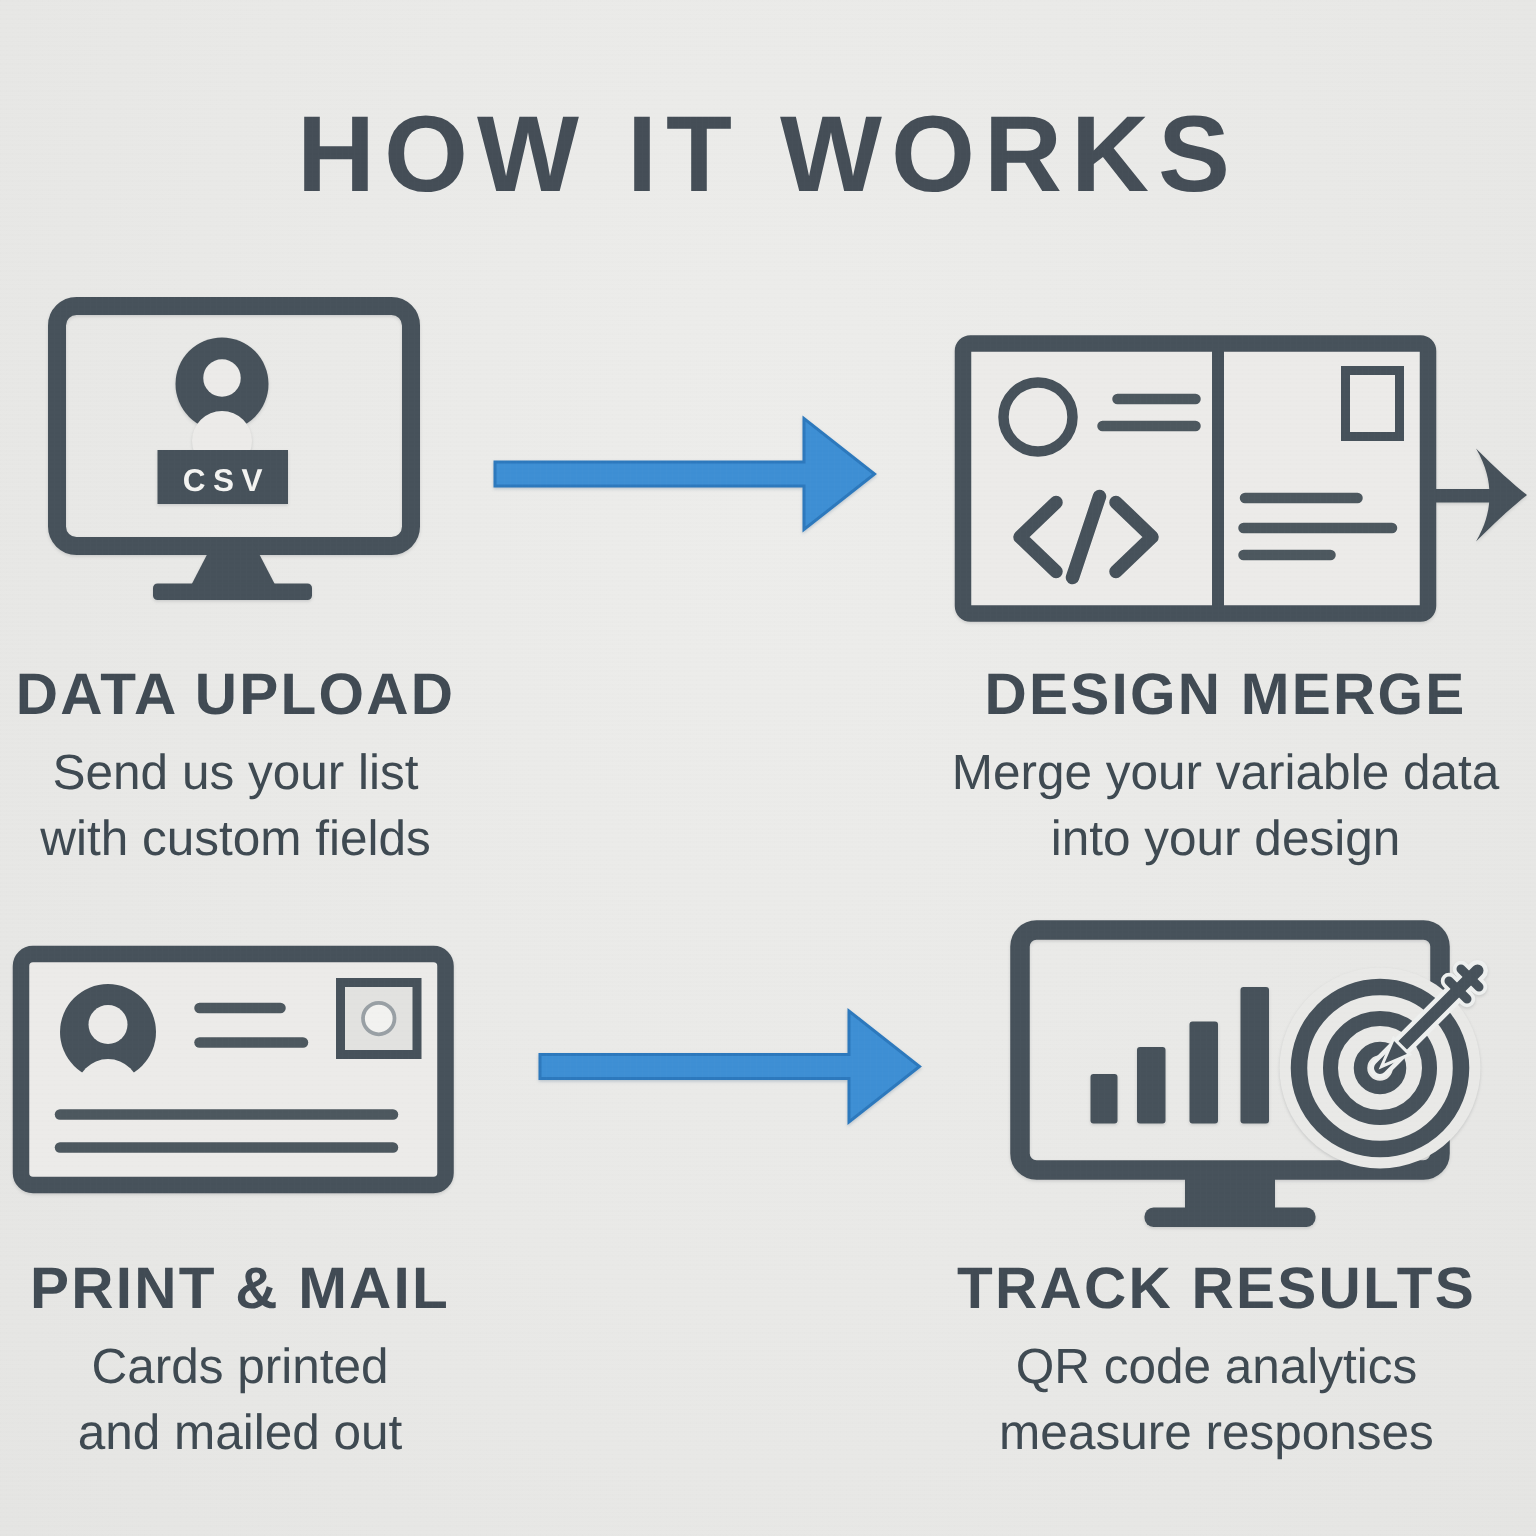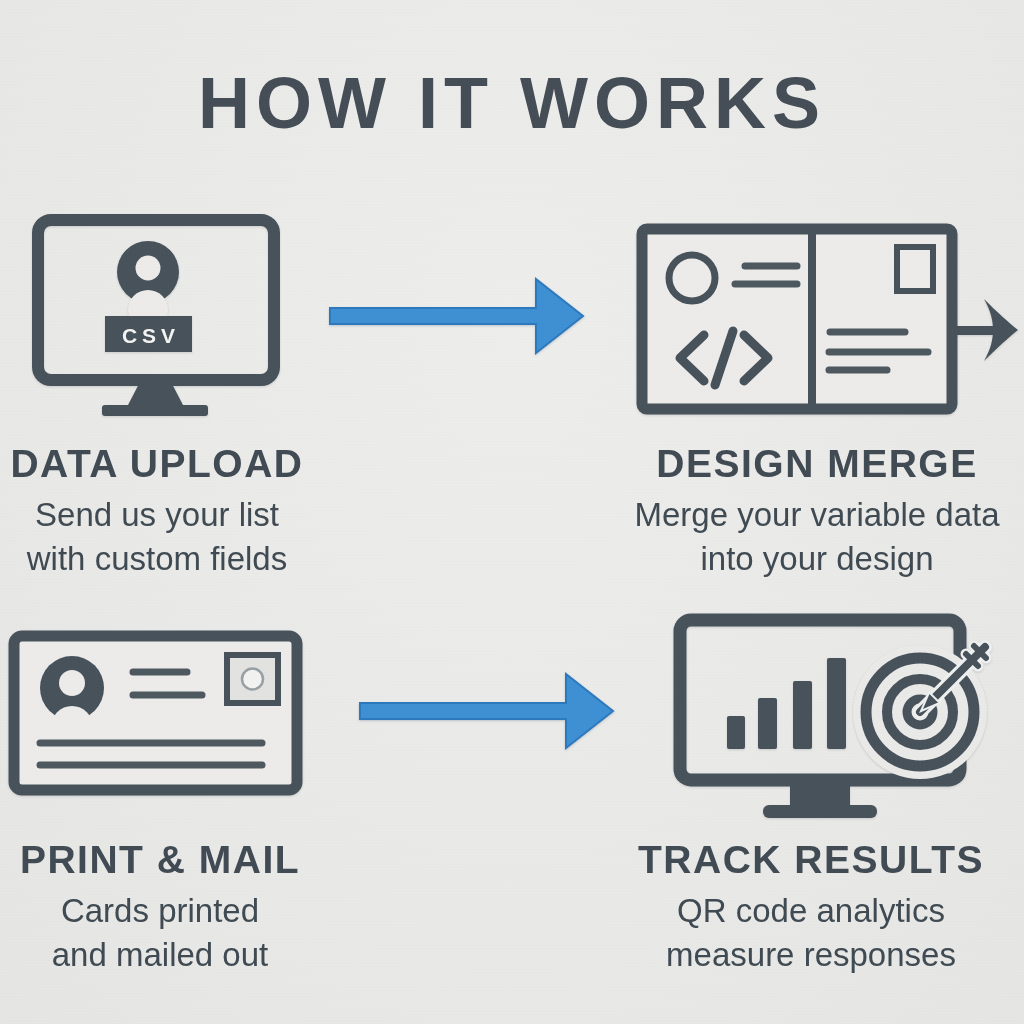--- a/index.html
+++ b/index.html
@@ -30,21 +30,21 @@
   .step-heading { font-size:39px; font-weight:700; letter-spacing:1.5px; margin-bottom:7px; }
   .step-line { font-size:33px; font-weight:400; line-height:44px; color:#3f4a52; }
 </style>
 </head>
 <body>
 
 <div class="canvas">
 
   <h1 class="title">HOW IT WORKS</h1>
 
-  <div class="icon abs" style="left:30px; top:212px;text-align:center;">
+  <div class="icon abs" style="left:30px; top:196px;text-align:center;">
     <svg width="250" height="206" viewBox="0 0 250 206">
       <rect x="8" y="8" width="236" height="160" rx="13" fill="none" stroke="#47525b" stroke-width="12"></rect>
       <g>
         <circle cx="118" cy="60" r="31" fill="#47525b"></circle>
         <circle cx="118" cy="56" r="12.5" fill="#ecebe9"></circle>
         <circle cx="118" cy="98" r="20" fill="#ecebe9"></circle>
       </g>
       <g>
         <rect x="75" y="104" width="87" height="36" fill="#47525b"></rect>
         <text x="121" y="131" text-anchor="middle" font-size="21" font-weight="bold" letter-spacing="5" fill="#f4f4f2">CSV</text>

